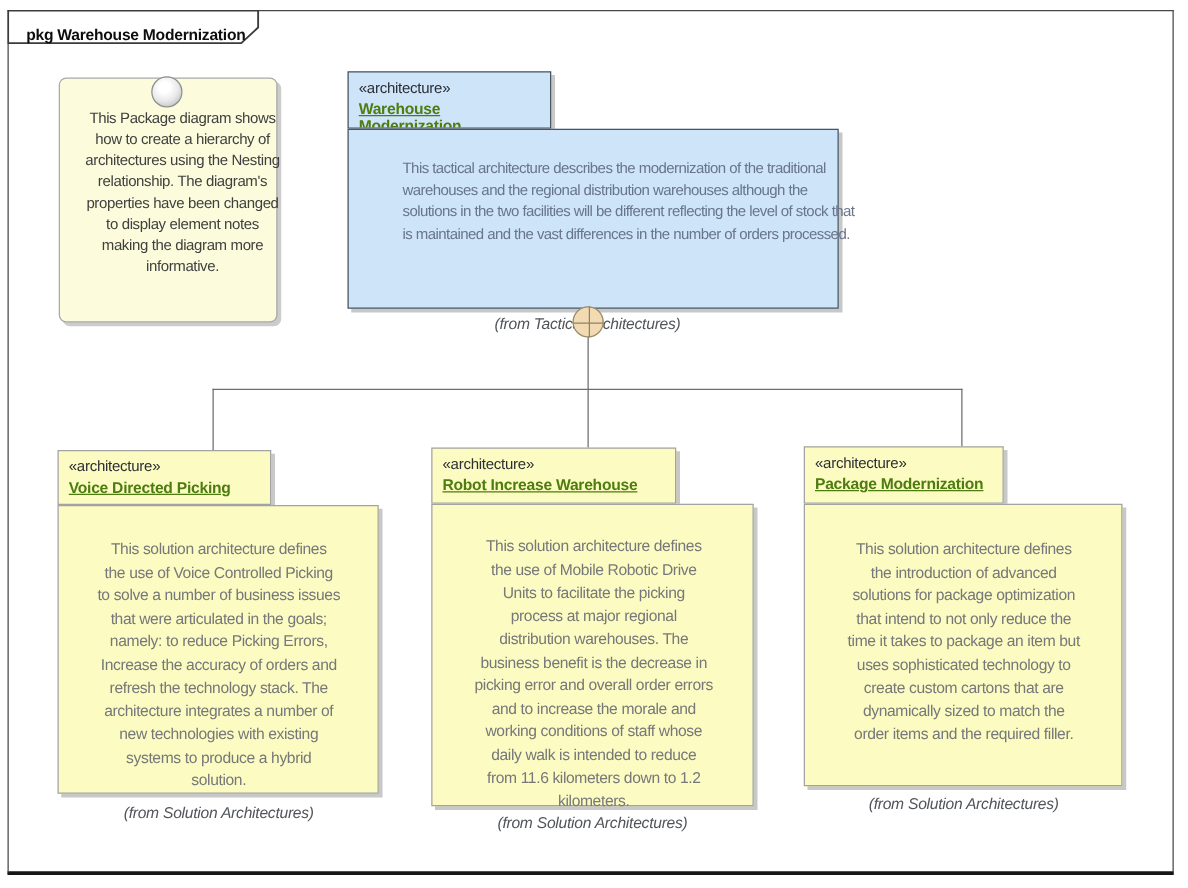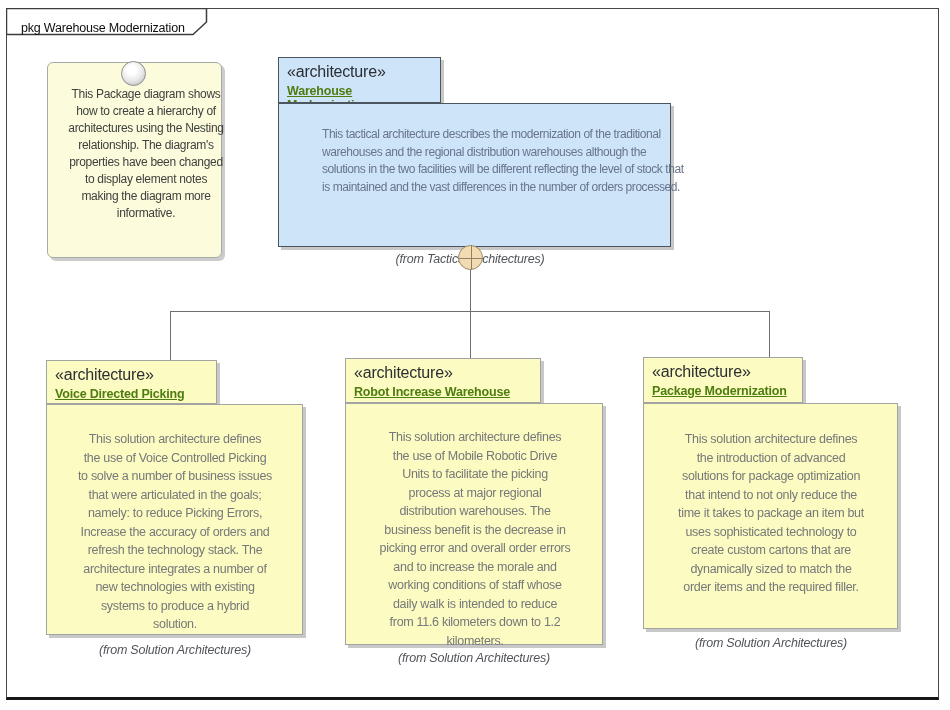--- a/index.html
+++ b/index.html
@@ -7,21 +7,21 @@
     width:950px; height:710px; position:relative; background:#ffffff;
     font-family:"Liberation Sans", sans-serif; overflow:hidden;
   }
   
   .frame {
     position:absolute; left:6px; top:8px; width:933px; height:692px;
     border:1px solid #474747; border-bottom:3px solid #161616; box-sizing:border-box;
   }
   .frame-tab { position:absolute; left:6px; top:8px; width:202px; height:28px; }
   .frame-tab-label {
-    position:absolute; left:15px; top:13px; font-size:12.5px; font-weight:normal;
+    position:absolute; left:15px; top:13px; font-size:12.5px; font-weight:bold;
     color:#0d0d0d; letter-spacing:-0.2px; white-space:nowrap;
   }
   
   .note {
     position:absolute; left:47px; top:62px; width:175px; height:196px;
     background:#FCFCDC; border:1px solid #A8A8A8; border-radius:6px;
     box-shadow:3px 3px 0 #CCCCCC; box-sizing:border-box;
   }
   .note-pin {
     position:absolute; left:121px; top:61px; width:25px; height:25px; border-radius:50%;
@@ -31,21 +31,21 @@
   .note-text {
     position:absolute; left:66px; top:86px; width:160px;
     font-size:12px; line-height:17px; color:#404040; letter-spacing:-0.3px;text-align:center;
   }
   
   .pkg-tab, .pkg-body {
     position:absolute; box-sizing:border-box;
     box-shadow:3px 3px 0 #C8C8C8;
   }
   .pkg-tab { padding:5px 8px; overflow:hidden; }
-  .stereo { font-size:16px; color:#2B2E33; letter-spacing:-0.2px; }
+  .stereo { font-size:12px; color:#2B2E33; letter-spacing:-0.2px; }
   .pkg-name { font-size:12.5px; font-weight:bold; color:#4d7c0f; letter-spacing:-0.2px; margin-top:3px;text-decoration:underline; }
   .pkg-desc { letter-spacing:-0.3px; }
   .blue  .pkg-tab, .blue  .pkg-body { background:#CDE4F9; border:1px solid #4A5560; }
   .yellow .pkg-tab, .yellow .pkg-body { background:#FCFBC1; border:1px solid #A3A3A3; }
   .blue .pkg-desc {
     position:absolute; left:290px; top:126px; width:370px;
     font-size:12px; line-height:17.5px; color:#68758B; letter-spacing:-0.45px;margin-left:32px;
   }
   .yellow .pkg-desc {
     font-size:12.5px; line-height:18.5px; color:#76787A; white-space:pre-line;text-align:center;

